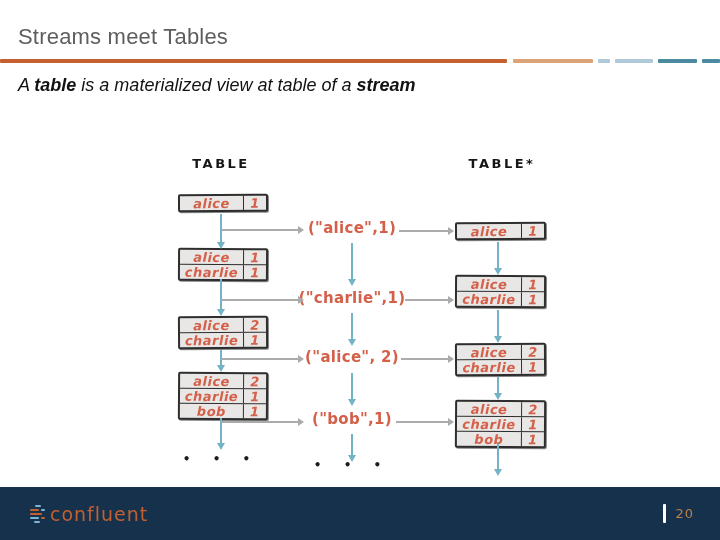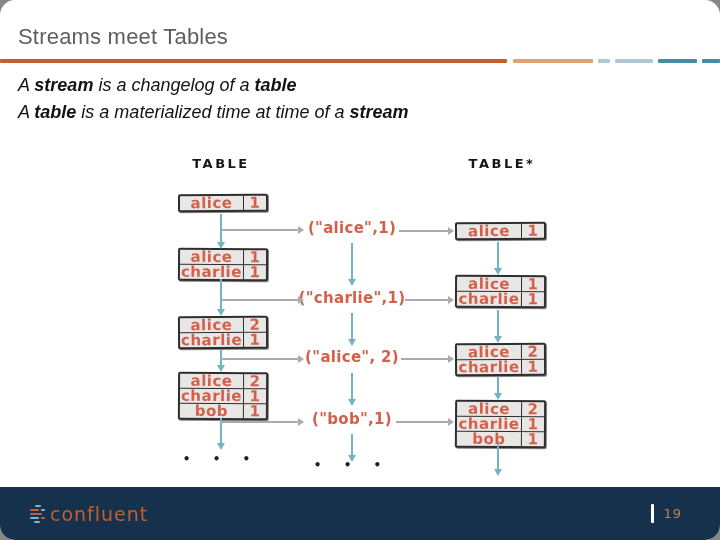--- a/index.html
+++ b/index.html
@@ -1,17 +1,17 @@
 <!DOCTYPE html>
 <html style="--accent-orange: #C4602F; --divider-tan: #DBA377; --divider-light-blue: #AFC9D8; --divider-teal: #4A8BA1; --hand-orange: #D4604A; --arrow-blue: #74B2C6; --connector-gray: #ABABAB; --table-fill: #E8E7E5; --table-border: #2E2E2E; --footer-navy: #16314C; --title-gray: #5E5E5E; --page-number-tan: #BD804E; --logo-blue: #7FB3D4;"><head>
 <meta charset="utf-8">
 <style>
   html,body{margin:0;padding:0;background:#888;}
   .slide{position:relative;width:720px;height:540px;background:#ffffff;overflow:hidden;
-         font-family:"Liberation Sans",sans-serif;margin:0 auto;border-radius:15px;}
+         font-family:"Liberation Sans",sans-serif;margin:0 auto;}
 
   
   .title{position:absolute;left:18px;top:24px;margin:0;font-size:22px;font-weight:normal;
          color:var(--title-gray);letter-spacing:0.2px;}
 
   
   .rule{position:absolute;left:0;top:59px;width:720px;height:4px;}
   .seg{position:absolute;top:0;height:4px;border-radius:1px;}
   .s1{left:0;width:507px;background:var(--accent-orange);}
   .s2{left:513px;width:80px;background:var(--divider-tan);}
@@ -33,43 +33,43 @@
           letter-spacing:2.5px;color:#161616;}
   .colhdr .note{font-size:11px;letter-spacing:0.3px;font-weight:bold;}
 
   .ht{position:absolute;background:var(--table-fill);border:2px solid var(--table-border);
       border-radius:2px;box-shadow:1px 1px 0 rgba(40,40,40,.55);}
   .ht-row{display:flex;height:14px;border-top:1.5px solid var(--table-border);}
   .ht-row:first-child{border-top:none;}
   .ht-k{flex:1;display:flex;align-items:center;justify-content:center;}
   .ht-v{width:22px;border-left:1.5px solid var(--table-border);display:flex;
         align-items:center;justify-content:center;}
-  .ht-k,.ht-v{font-family:"DejaVu Sans",sans-serif;font-size:15px;font-weight:bold;
-        color:var(--hand-orange);letter-spacing:0.5px;}
+  .ht-k,.ht-v{font-family:"DejaVu Sans",sans-serif;font-size:13px;font-weight:bold;
+        color:var(--hand-orange);letter-spacing:0.5px;font-style:italic;}
 
   .rec{position:absolute;transform:translateX(-50%);white-space:nowrap;
        font-family:"DejaVu Sans",sans-serif;font-size:15px;font-weight:bold;
        color:var(--hand-orange);letter-spacing:0.3px;}
 
   .va{position:absolute;width:2px;background:var(--arrow-blue);}
   .va::after{content:"";position:absolute;bottom:-2px;left:-3px;width:0;height:0;
              border-left:4px solid transparent;border-right:4px solid transparent;
              border-top:7px solid var(--arrow-blue);}
   .ha{position:absolute;height:1.5px;background:var(--connector-gray);}
   .ha::after{content:"";position:absolute;right:-2px;top:-3.2px;width:0;height:0;
              border-top:4px solid transparent;border-bottom:4px solid transparent;
              border-left:6px solid var(--connector-gray);}
 
   .dots{position:absolute;transform:translateX(-50%);font-family:"DejaVu Sans",sans-serif;
         font-size:12px;font-weight:bold;letter-spacing:9px;color:#1d1d1d;white-space:nowrap;}
 
   
   .footer{position:absolute;left:0;top:487px;width:720px;height:53px;
           background:var(--footer-navy);display:flex;align-items:center;
-          justify-content:space-between;box-sizing:border-box;padding:0 38px 0 30px;}
+          justify-content:space-between;box-sizing:border-box;padding:0 26px 0 30px;}
   .logo{display:flex;align-items:center;gap:4px;}
   .logo-icon{display:flex;flex-direction:column;gap:2px;width:16px;}
   .lrow{display:flex;gap:2px;height:2px;}
   .d{display:inline-block;height:2px;border-radius:1px;}
   .d.b{background:var(--logo-blue);}
   .d.o{background:var(--accent-orange);}
   .w4{width:4px;} .w6{width:6px;} .w9{width:9px;} .w12{width:12px;}
   .r1{margin-left:5px;} .r5{margin-left:4px;}
   .wordmark{color:var(--accent-orange);font-size:19px;letter-spacing:1px;
             font-family:"DejaVu Sans",sans-serif;}
@@ -89,22 +89,21 @@
   <div class="rule">
     <div class="seg s1"></div>
     <div class="seg s2"></div>
     <div class="seg s3"></div>
     <div class="seg s4"></div>
     <div class="seg s5"></div>
     <div class="seg s6"></div>
   </div>
 
   <div class="bullets">
-    <p><span>A </span><b>stream</b><span> is a changelog of a </span><b>table</b></p>
-    <p><span>A </span><b>table</b><span> is a materialized time at time of a </span><b>stream</b></p>
+    <p><span>A </span><b>table</b><span> is a materialized view at table of a </span><b>stream</b></p>
   </div>
 
   <div class="diagram" id="diagram">
     <div class="colhdr" style="left:221px"><span>TABLE</span></div>
     <div class="colhdr" style="left:502px"><span>TABLE*</span></div>
   <div class="ht" style="left: 178px; top: 194px; width: 86px; transform: rotate(-0.35deg);">
         <div class="ht-row">
           <div class="ht-k">alice</div>
           <div class="ht-v">1</div>
         </div>
@@ -229,17 +228,17 @@
             <i class="d o w4"></i>
           </div>
         <div class="lrow r5">
             <i class="d b w6"></i>
           </div>
       </div>
       <span class="wordmark">confluent</span>
     </div>
     <div class="pageinfo">
       <span class="pipe">|</span>
-      <span class="pnum">19</span>
+      <span class="pnum">20</span>
     </div>
   </footer>
 
 </div>
 
 </body></html>

